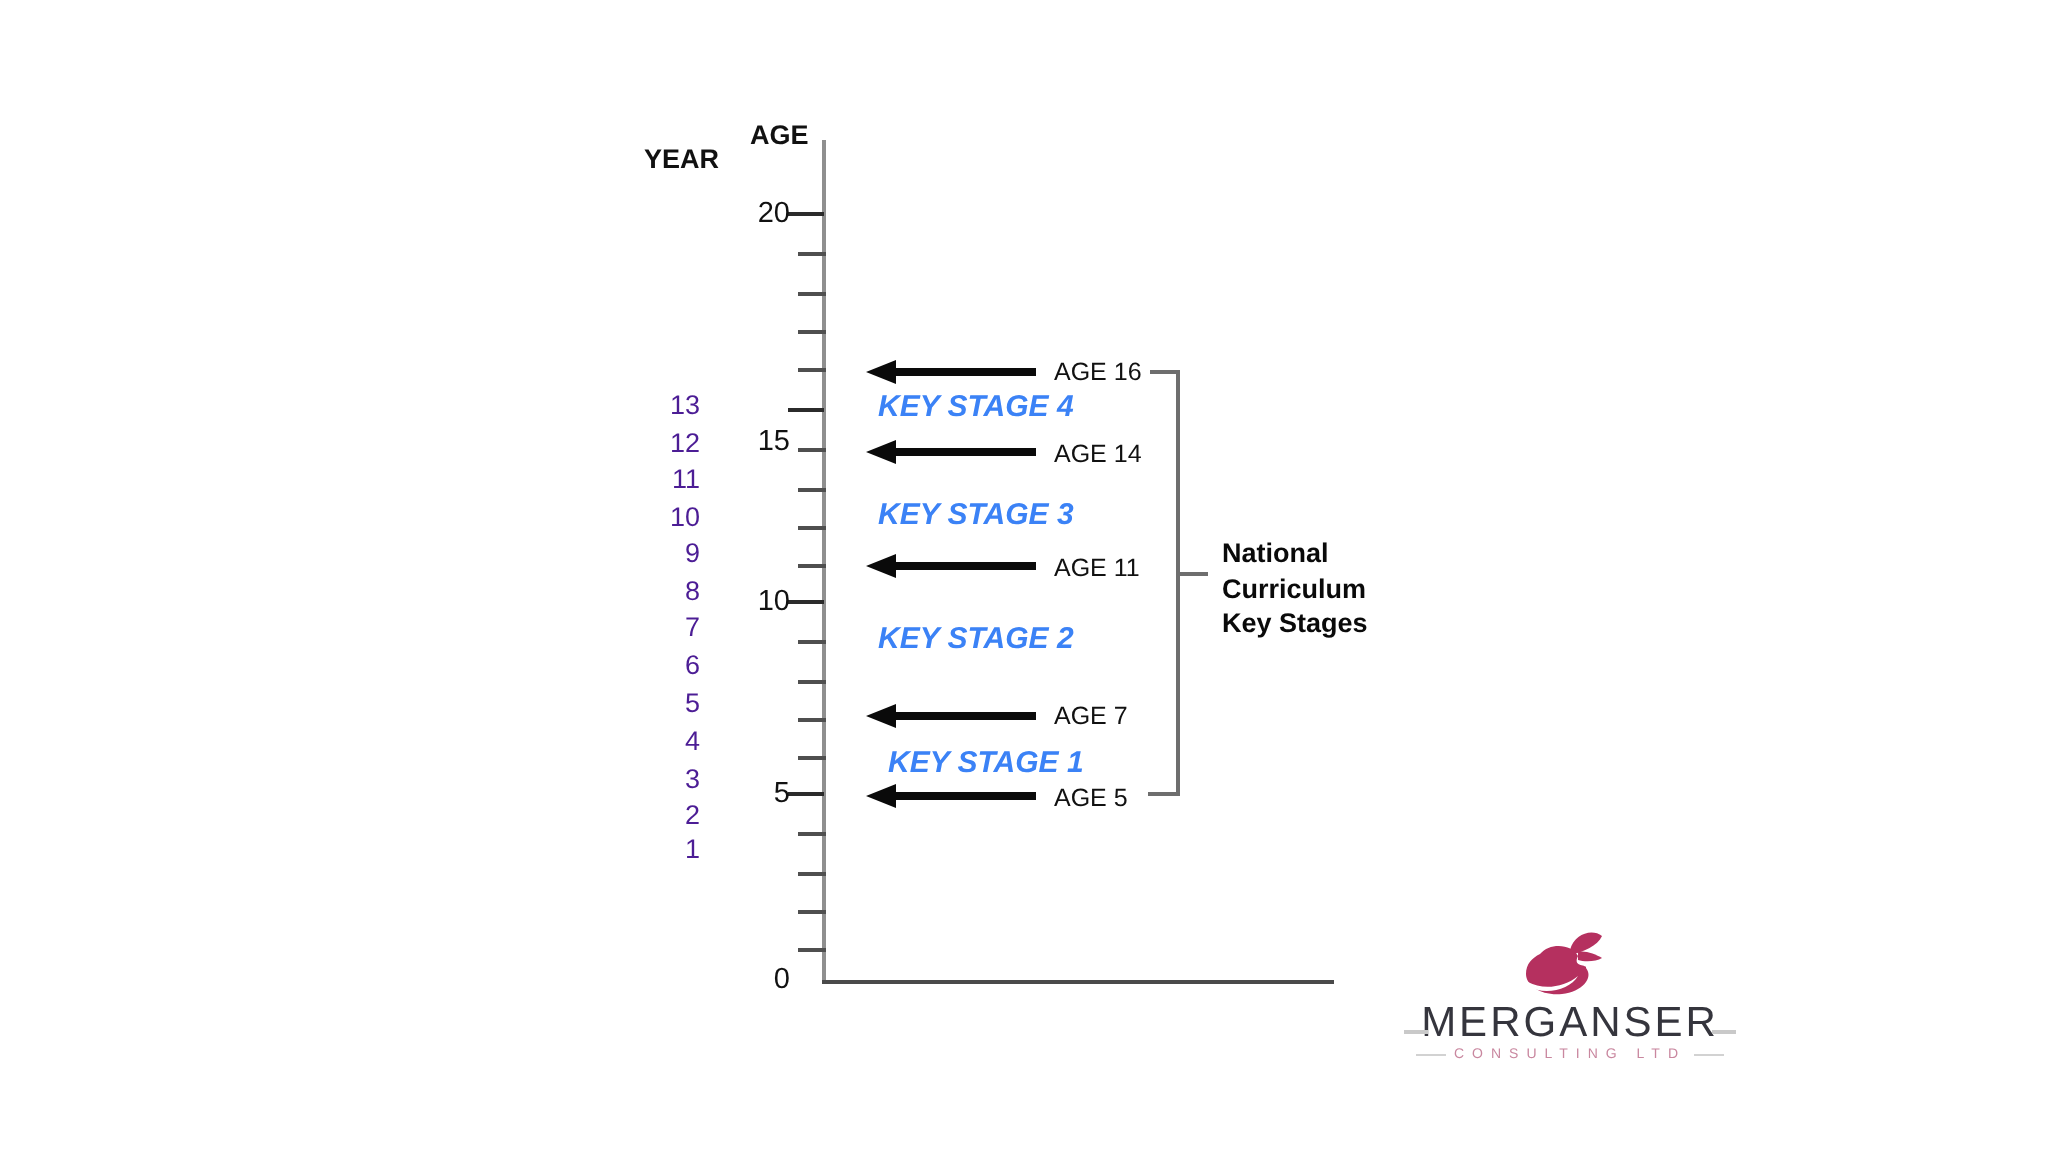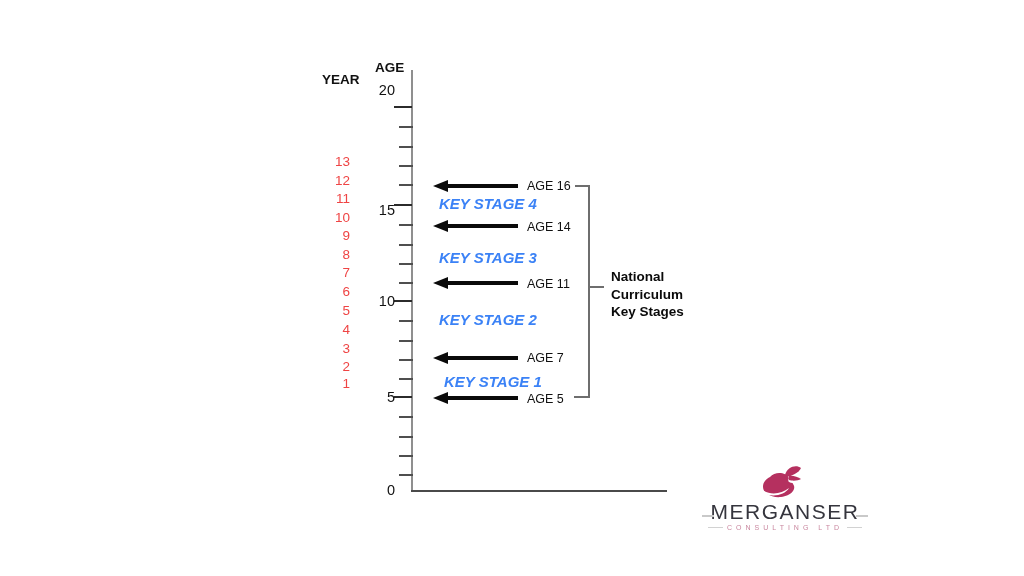--- a/index.html
+++ b/index.html
@@ -15,21 +15,21 @@
     left:516px;top:71px;width:178px;height:92px;border:1.5px solid #222;
     box-sizing:border-box;padding:5px 6px 0 8px;
   }
   .title-line{font-weight:bold;font-size:20px;line-height:26px;color:#0a0a0a;white-space:nowrap;}
   
   .axis-v{left:411px;top:70px;width:2px;height:421px;background:#8f8f8f;}
   .axis-base{left:411px;top:490px;width:256px;height:2px;background:#4a4a4a;}
   .major-dash{left:394px;width:18px;height:2px;background:#2b2b2b;}
   .minor-tick{left:399px;width:14px;height:1.6px;background:#4f4f4f;}
   .age-num{left:360px;width:35px;text-align:right;font-size:14.5px;color:#111;}
-  .year-num{left:322px;width:28px;text-align:right;font-size:13.5px;color:#ef4444;}
+  .year-num{left:322px;width:28px;text-align:right;font-size:13.5px;color:#4c1d95;margin-top:41px;}
   
   .arrow{left:433px;width:85px;height:12px;}
   .arrow .head{position:absolute;left:0;top:0;width:0;height:0;
     border-top:6px solid transparent;border-bottom:6px solid transparent;border-right:15px solid #0a0a0a;}
   .arrow .bar{position:absolute;left:13px;top:4px;right:0;height:4px;background:#0a0a0a;}
   .age-label{left:527px;font-size:12.5px;color:#111;white-space:nowrap;}
   .ks-label{font-size:15px;font-weight:bold;font-style:italic;color:#3b82f6;white-space:nowrap;}
   
   .bracket-line{background:#6e6e6e;}
   .nc-label{left:611px;top:268px;width:110px;font-weight:bold;font-size:13.5px;line-height:17.5px;color:#0a0a0a;}
@@ -69,22 +69,22 @@
   <div class="abs minor-tick" style="top:282px;"></div>
   <div class="abs minor-tick" style="top:320px;"></div>
   <div class="abs minor-tick" style="top:340px;"></div>
   <div class="abs minor-tick" style="top:359px;"></div>
   <div class="abs minor-tick" style="top:378px;"></div>
   <div class="abs minor-tick" style="top:416px;"></div>
   <div class="abs minor-tick" style="top:436px;"></div>
   <div class="abs minor-tick" style="top:455px;"></div>
   <div class="abs minor-tick" style="top:474px;"></div>
 
-  <div class="abs age-num" style="top:82px;">20</div>
-  <div class="abs age-num" style="top:202px;">15</div>
+  <div class="abs age-num" style="top:99px;">20</div>
+  <div class="abs age-num" style="top:213px;">15</div>
   <div class="abs age-num" style="top:293px;">10</div>
   <div class="abs age-num" style="top:389px;">5</div>
   <div class="abs age-num" style="top:482px;">0</div>
 
   <div class="abs year-num" style="top:154px;">13</div>
   <div class="abs year-num" style="top:173px;">12</div>
   <div class="abs year-num" style="top:191px;">11</div>
   <div class="abs year-num" style="top:210px;">10</div>
   <div class="abs year-num" style="top:228px;">9</div>
   <div class="abs year-num" style="top:247px;">8</div>

